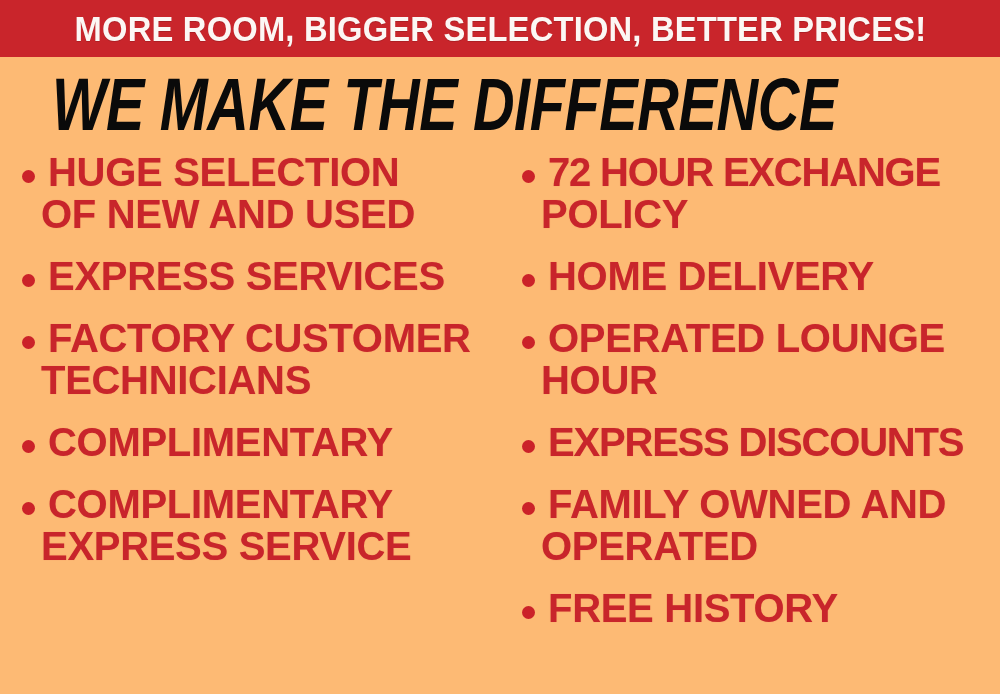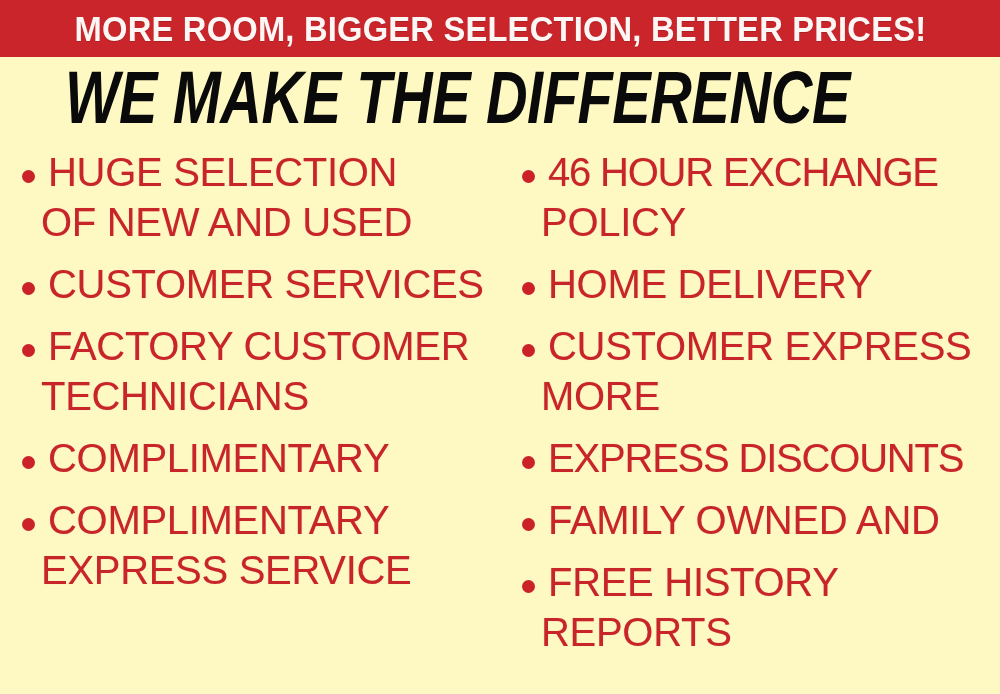--- a/index.html
+++ b/index.html
@@ -12,21 +12,21 @@
     overflow: hidden;
     background: #fdfdfd;
     font-family: "Liberation Sans", sans-serif;
     -webkit-font-smoothing: antialiased;
   }
 
   .poster {
     position: relative;
     width: 1000px;
     height: 694px;
-    background: #fef9c3;
+    background: #fdba74;
     box-sizing: border-box;
   }
 
   
   .banner {
     position: absolute;
     left: 0;
     top: 0;
     width: 1000px;
     height: 57px;
@@ -50,24 +50,23 @@
   }
 
   
   .headline-wrap {
     position: absolute;
     left: 0;
     top: 62px;
     width: 888px;
     height: 78px;
     display: flex;
-    align-items: flex-start;
+    align-items: flex-end;
     justify-content: center;
     overflow: hidden;
-    margin-left: 13px;
   }
   .headline {
     color: #0a0a0a;
     font-family: "Liberation Sans", sans-serif;
     font-weight: bold;
     font-style: italic;
     font-size: 72px;
     line-height: 1;
     white-space: nowrap;
     letter-spacing: -0.5px;
@@ -106,33 +105,33 @@
     width: 13px;
     height: 13px;
     border-radius: 50%;
     background: #cb2229;
   }
 
   .bullet-text {
     display: block;
     color: #c8252b;
     font-family: "Liberation Sans", sans-serif;
-    font-weight: normal;
+    font-weight: bold;
     font-size: 40px;
     line-height: 1.0;
     letter-spacing: -0.3px;
     white-space: pre-line;
     text-shadow: 0 0 1px rgba(200,34,41,0.25);
   }
 
   
   .bullet-text .l2 {
     display: block;
     margin-left: -7px;
-    margin-top: 10px;
+    margin-top: 2px;
   }
   .bullet-text .l1 { display: block; }
 
   
   .tight { letter-spacing: -1.2px; }
 </style>
 </head>
 <body>
 
 <div class="poster">
@@ -146,56 +145,56 @@
   </div>
 
   <div class="columns">
     <div class="col col-left">
         <div class="bullet-row">
           <span class="dot"></span>
           <span class="bullet-text"><span class="l1">HUGE SELECTION</span><span class="l2">OF NEW AND USED</span></span>
         </div>
         <div class="bullet-row">
           <span class="dot"></span>
-          <span class="bullet-text"><span class="l1">CUSTOMER SERVICES</span></span>
+          <span class="bullet-text"><span class="l1">EXPRESS SERVICES</span></span>
         </div>
         <div class="bullet-row">
           <span class="dot"></span>
           <span class="bullet-text"><span class="l1">FACTORY CUSTOMER</span><span class="l2">TECHNICIANS</span></span>
         </div>
         <div class="bullet-row">
           <span class="dot"></span>
           <span class="bullet-text"><span class="l1">COMPLIMENTARY</span></span>
         </div>
         <div class="bullet-row">
           <span class="dot"></span>
           <span class="bullet-text"><span class="l1">COMPLIMENTARY</span><span class="l2">EXPRESS SERVICE</span></span>
         </div>
       </div>
     <div class="col col-right">
         <div class="bullet-row">
           <span class="dot"></span>
-          <span class="bullet-text"><span class="l1 tight">46 HOUR EXCHANGE</span><span class="l2">POLICY</span></span>
+          <span class="bullet-text"><span class="l1 tight">72 HOUR EXCHANGE</span><span class="l2">POLICY</span></span>
         </div>
         <div class="bullet-row">
           <span class="dot"></span>
           <span class="bullet-text"><span class="l1">HOME DELIVERY</span></span>
         </div>
         <div class="bullet-row">
           <span class="dot"></span>
-          <span class="bullet-text"><span class="l1">CUSTOMER EXPRESS</span><span class="l2">MORE</span></span>
+          <span class="bullet-text"><span class="l1">OPERATED LOUNGE</span><span class="l2">HOUR</span></span>
         </div>
         <div class="bullet-row">
           <span class="dot"></span>
           <span class="bullet-text"><span class="l1 tight">EXPRESS DISCOUNTS</span></span>
         </div>
         <div class="bullet-row">
           <span class="dot"></span>
-          <span class="bullet-text"><span class="l1">FAMILY OWNED AND</span></span>
-        </div>
-        <div class="bullet-row">
-          <span class="dot"></span>
-          <span class="bullet-text"><span class="l1">FREE HISTORY</span><span class="l2">REPORTS</span></span>
+          <span class="bullet-text"><span class="l1">FAMILY OWNED AND</span><span class="l2">OPERATED</span></span>
+        </div>
+        <div class="bullet-row">
+          <span class="dot"></span>
+          <span class="bullet-text"><span class="l1">FREE HISTORY</span></span>
         </div>
       </div>
   </div>
 
 </div>
 
 </body></html>

